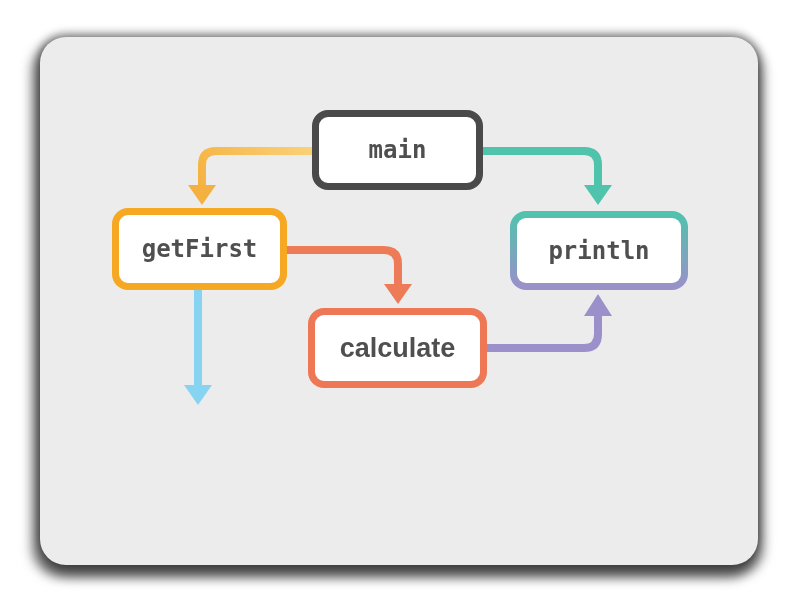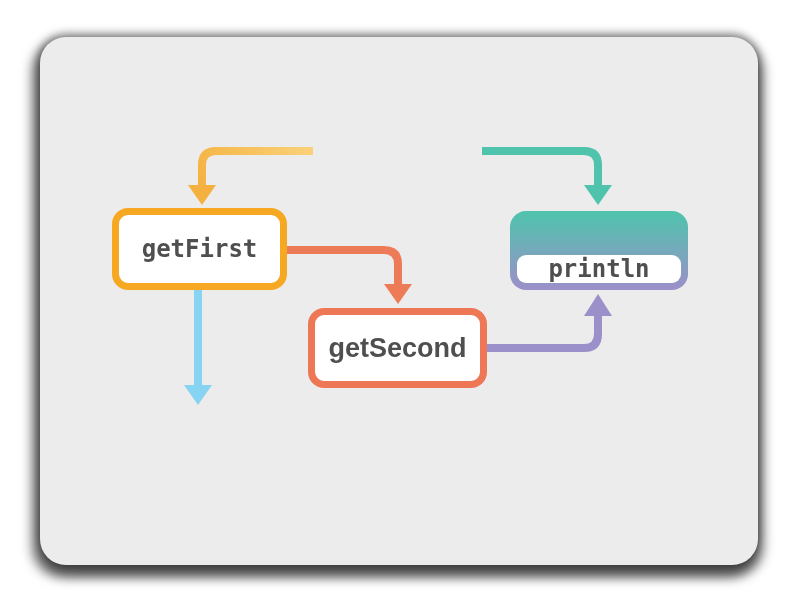--- a/index.html
+++ b/index.html
@@ -63,21 +63,20 @@
     font-size: 27px;
   }
   
   .gradient-shell {
     position: absolute;
     left: 510px; top: 211px; width: 178px; height: 79px;
     box-sizing: border-box;
     border-radius: 16px;
     padding: 7px;
     display: flex;
-    align-items: flex-end;
   }
   .gradient-inner {
     flex: 1;
     background: #ffffff;
     border-radius: 9px;
     display: flex;
     align-items: center;
     justify-content: center;
   }
 </style>
@@ -105,29 +104,32 @@
     <path d="M 286 250 H 384 Q 398 250 398 264 V 286" fill="none" stroke-width="8" stroke="#ee7b57"></path>
     <polygon points="384,284 412,284 398,304" fill="#ee7b57"></polygon>
 
     <path d="M 198 289 V 387" fill="none" stroke-width="8" stroke="#87d3f2"></path>
     <polygon points="184,385 212,385 198,405" fill="#87d3f2"></polygon>
 
     <path d="M 486 348 H 584 Q 598 348 598 334 V 314" fill="none" stroke-width="8" stroke="#9c90cb"></path>
     <polygon points="584,316 612,316 598,294" fill="#9c90cb"></polygon>
   </svg>
 
+  <div class="node node-main" style="border-color: rgb(74, 74, 74);">
+    <span class="node-label">main</span>
+  </div>
 
   <div class="node node-calculate" style="border-color: rgb(247, 168, 35);">
     <span class="node-label">getFirst</span>
   </div>
 
   <div class="gradient-shell" style="background: linear-gradient(rgb(78, 196, 173), rgb(156, 143, 201));">
     <div class="gradient-inner">
       <span class="node-label">println</span>
     </div>
   </div>
 
   <div class="node node-getSecond" style="border-color: rgb(238, 119, 85);">
-    <span class="node-label">getSecond</span>
+    <span class="node-label">calculate</span>
   </div>
 
 
 </div>
 
 </body></html>

